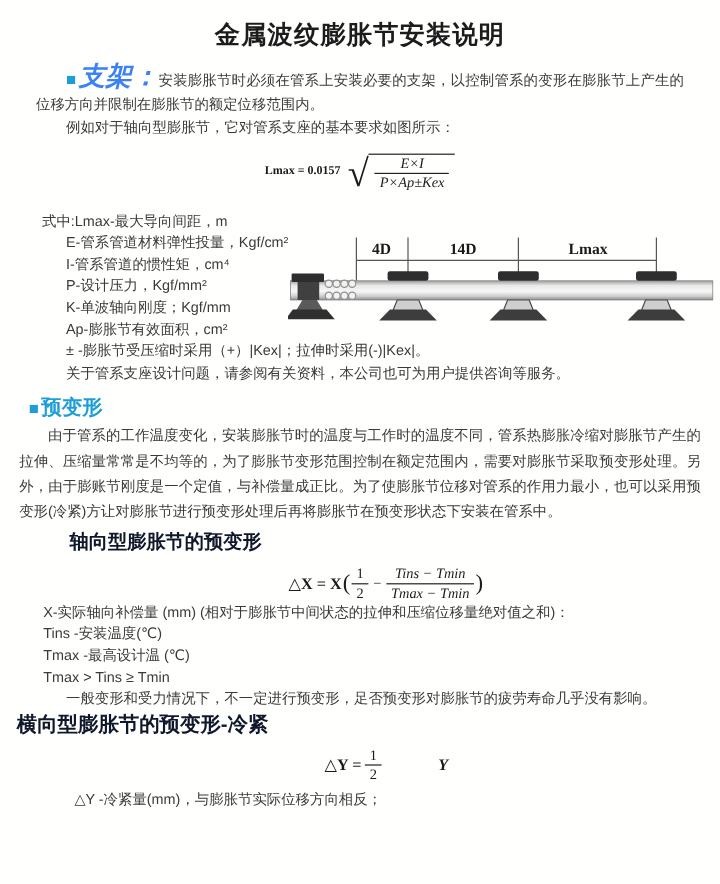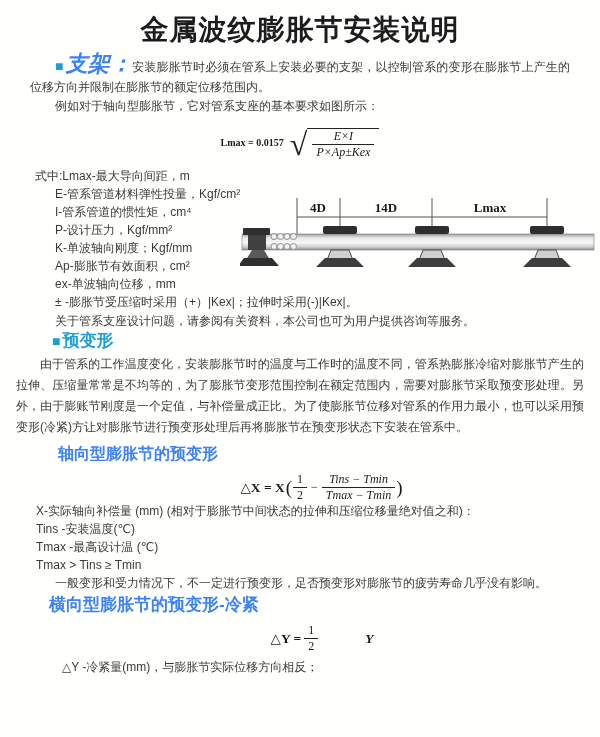--- a/index.html
+++ b/index.html
@@ -4,53 +4,53 @@
 <style>
   * { margin:0; padding:0; box-sizing:border-box; }
   body { background:#fff; }
   .page {
     position:relative; width:600px; height:737px; margin:0 auto;
     background:#fffffd; overflow:hidden; color:#3a3a3a;
     font-family:"Liberation Sans","DejaVu Sans",sans-serif;
     font-size:12px;
   }
   .title {
-    margin-top:16px; text-align:center; font-size:28px; font-weight:bold;
+    margin-top:16px; text-align:center; font-size:21px; font-weight:bold;
     color:#1c1c1c; letter-spacing:1px; line-height:28px;
   }
   .para { padding:0 30px; line-height:20px; text-align:justify; }
   .para.first { margin-top:10px; text-indent:25px; }
   .sec-head-inline { color:#3b82f6; font-size:22px; font-weight:bold;font-style:italic; }
   .bullet { color:#1e9ed6; font-size:14px; margin-right:2px; }
   .example { padding:0 30px 0 55px; line-height:19px; }
 
   .frm { font-family:"Liberation Serif","DejaVu Serif",serif; color:#1b1b1b; }
   .formula-row { text-align:center; margin-top:9px; }
   .formula-row .inner { display:inline-flex; align-items:center; }
   .f-prefix { font-weight:bold; font-size:10px; margin-right:6px; }
   .sqrt-sign { font-size:32px; line-height:26px; font-weight:normal; transform:translateY(2px); }
   .radicand { border-top:1.5px solid #222; padding:1px 5px 0 5px; margin-top:3px; }
   .frac { display:inline-block; text-align:center; vertical-align:middle; font-size:12px; }
   .frac .num { display:block; border-bottom:1px solid #222; padding:0 4px 1px; line-height:13px; }
   .frac .den { display:block; padding:1px 4px 0; line-height:13px; }
   .it { font-style:italic; }
 
-  .defs-region { position:relative; margin-top:8px; }
+  .defs-region { position:relative; margin-top:16px; }
   .defs-list { list-style:none; padding-left:35px; }
   .defs-list li { line-height:18px; }
   .defs-list li.sub { padding-left:20px; }
   .pm-note, .closing { padding-left:55px; line-height:18.5px; }
 
   .diagram { position:absolute; left:240px; top:193px; width:356px; height:95px; }
   .dim-label { font-family:"Liberation Serif","DejaVu Serif",serif; font-weight:bold; font-size:13px; fill:#1a1a1a; }
 
-  .sec2-head { padding-left:52px; color:#1e9ed6; font-size:17px; font-weight:bold; line-height:22px; }
+  .sec2-head { padding-left:24px; margin-top:9px; color:#1e9ed6; font-size:17px; font-weight:bold; line-height:22px; }
   .para2 { padding:0 16px; line-height:21px; text-align:justify; text-indent:2em; margin-top:2px; }
-  .sub-head { padding-left:58px; margin-top:6px; color:#3b82f6; font-size:16px; font-weight:bold; line-height:20px; }
-  .sub-head.l2 { padding-left:49px; font-size:17px; margin-top:3px; }
+  .sub-head { padding-left:58px; margin-top:6px; color:#0f172a; font-size:16px; font-weight:bold; line-height:20px; }
+  .sub-head.l2 { padding-left:14px; font-size:17px; margin-top:3px; }
   .big-paren { font-size:19px; vertical-align:middle; padding:0 1px; }
   .f-lhs { font-weight:bold; font-size:13.5px;margin-left:44px; }
   .explain { padding:0 28px; line-height:20px; text-align:justify; text-indent:2em; margin-top:5px; }
   .leftcol { padding-left:36px; line-height:18px; }
   .gen-note { padding-left:55px; line-height:18px; }
   .final-note { padding-left:62px; line-height:18px; margin-top:5px; }
 </style>
 </head>
 <body>
 
@@ -75,21 +75,20 @@
   </div>
 
   <div class="defs-region">
     <ul class="defs-list">
       <li>式中:Lmax-最大导向间距，m</li>
       <li class="sub">E-管系管道材料弹性投量，Kgf/cm²</li>
       <li class="sub">I-管系管道的惯性矩，cm⁴</li>
       <li class="sub">P-设计压力，Kgf/mm²</li>
       <li class="sub">K-单波轴向刚度；Kgf/mm</li>
       <li class="sub">Ap-膨胀节有效面积，cm²</li>
-      <li class="sub">ex-单波轴向位移，mm</li>
     </ul>
   </div>
   <p class="pm-note">± -膨胀节受压缩时采用（+）|Kex|；拉伸时采用(-)|Kex|。</p>
   <p class="closing">关于管系支座设计问题，请参阅有关资料，本公司也可为用户提供咨询等服务。</p>
 
   <svg class="diagram" viewBox="0 0 356 95">
     <defs>
       <linearGradient id="pg" x1="0" y1="0" x2="0" y2="1">
         <stop offset="0" stop-color="#9f9f9f"></stop>
         <stop offset="0.25" stop-color="#e9e9e9"></stop>

